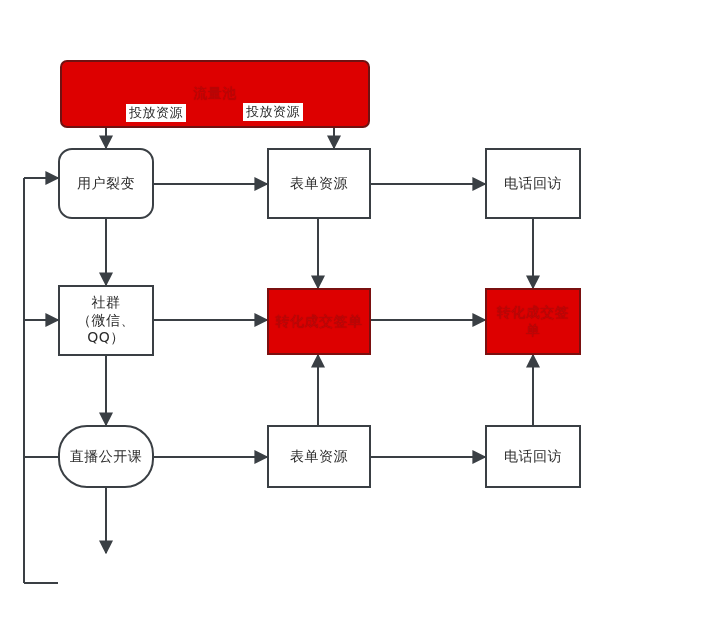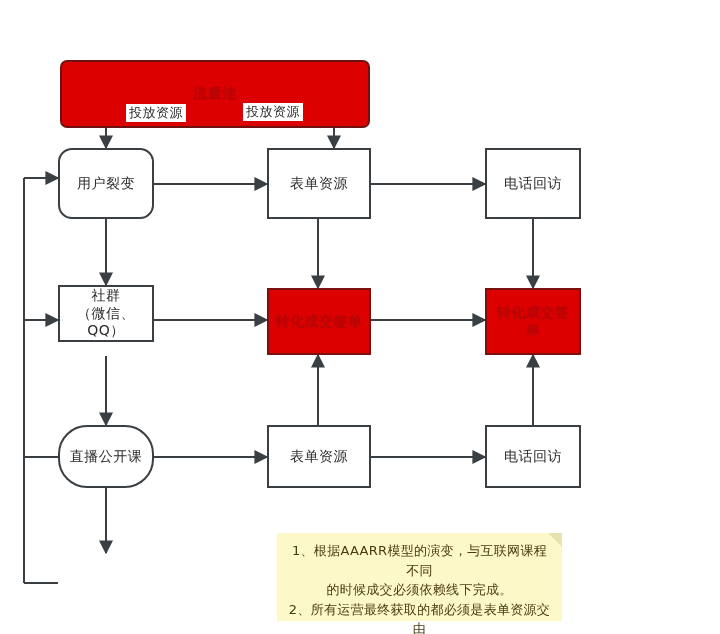--- a/index.html
+++ b/index.html
@@ -166,21 +166,21 @@
   </div>
 
   <div class="node node-white" style="left:267px; top:148px; width:104px; height:71px;">
     <div class="node-inner">表单资源</div>
   </div>
 
   <div class="node node-white" style="left:485px; top:148px; width:96px; height:71px;">
     <div class="node-inner">电话回访</div>
   </div>
 
-  <div class="node node-white" style="left:58px; top:285px; width:96px; height:57px;">
+  <div class="node node-white" style="left:58px; top:285px; width:96px; height:71px;">
     <div class="node-inner">社群
 （微信、
 QQ）</div>
   </div>
 
   <div class="node node-red" style="left:267px; top:288px; width:104px; height:67px;">
     <div class="node-inner">转化成交签单</div>
   </div>
 
   <div class="node node-red" style="left:485px; top:288px; width:96px; height:67px;">
@@ -193,22 +193,14 @@
 
   <div class="node node-white" style="left:267px; top:425px; width:104px; height:63px;">
     <div class="node-inner">表单资源</div>
   </div>
 
   <div class="node node-white" style="left:485px; top:425px; width:96px; height:63px;">
     <div class="node-inner">电话回访</div>
   </div>
 
 
-  <div class="note" style="left:277px; top:533px; width:285px; height:88px;">
-    <span class="note-fold"></span>
-    <span class="line">1、根据AAARR模型的演变，与互联网课程不同
-的时候成交必须依赖线下完成。</span>
-    <span class="line">2、所有运营最终获取的都必须是表单资源交由
-客服或者CC跟进销售</span>
-
-  </div>
 
 </div>
 
 </body></html>

